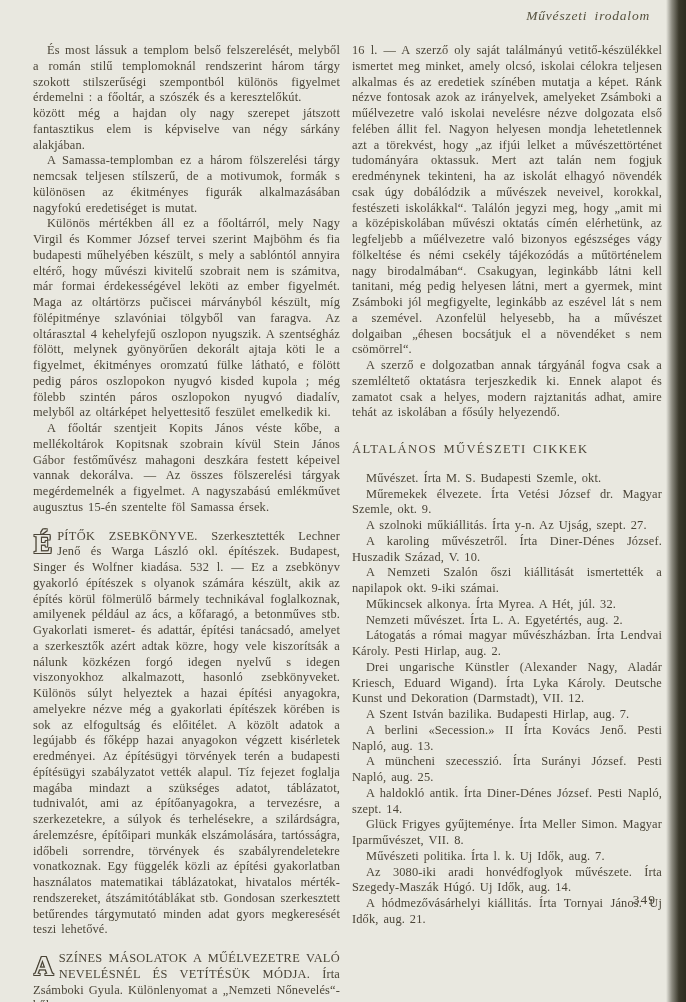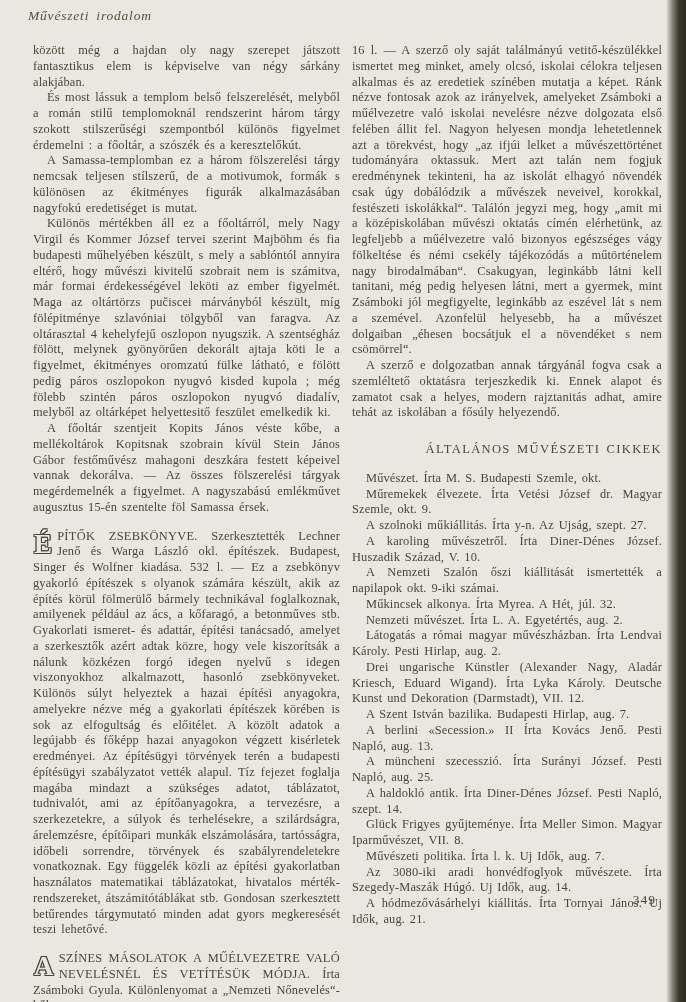--- a/index.html
+++ b/index.html
@@ -15,27 +15,26 @@
     overflow: hidden;
     color: #4b4537;
   }
   .edge-band {
     position: absolute; top: 0; right: 0;
     width: 20px; height: 100%;
     background: linear-gradient(to right, rgba(58,56,43,0) 0%, rgba(58,56,43,0.55) 30%, #39372a 65%, #2e2c21 100%);
   }
   .running-head {
     position: absolute; top: 8px; left: 0; width: 650px;
-    text-align: left;
+    text-align: right;
     font-style: italic;
     font-size: 13.5px;
     letter-spacing: 0.8px;
     word-spacing: 3px;
     color: #56523f;
-    margin-left: 28px;
   }
   .col {
     position: absolute; top: 43px;
     font-size: 12.4px;
     line-height: 15.75px;
     text-align: justify;
     letter-spacing: 0.15px;
     word-spacing: 1.6px;
   }
   .col-left  { left: 33px;  width: 307px; }
@@ -51,21 +50,21 @@
     font-weight: bold;
     color: #e9e8e0;
     text-shadow:
       -1px -1px 0 #4b4537, 1px -1px 0 #4b4537,
       -1px  1px 0 #4b4537, 1px  1px 0 #4b4537,
       -1px  0   0 #4b4537, 1px  0   0 #4b4537,
        0   -1px 0 #4b4537, 0    1px 0 #4b4537;
   }
   .lead-caps { letter-spacing: 0.3px; }
   .section-heading {
-    text-align: right;
+    text-align: left;
     font-size: 12.6px;
     letter-spacing: 1.3px;
     word-spacing: 2px;
     margin: 21px 0 13px 0;
     font-weight: normal;
   }
   .article { margin: 0; text-indent: 14px; }
   .page-number {
     position: absolute;
     top: 892px; right: 30px;
@@ -77,22 +76,22 @@
 </head>
 <body>
 
 <div class="page">
 
   <div class="running-head">Művészeti irodalom</div>
 
   <div class="edge-band"></div>
 
   <div class="col col-left">
+    <p class="para indent"><span>És most lássuk a templom belső felszerelését, melyből a román stilű templomoknál rendszerint három tárgy szokott stilszerűségi szempontból különös figyelmet érdemelni : a főoltár, a szószék és a keresztelőkút.</span></p>
     <p class="para"><span>között még a hajdan oly nagy szerepet játszott fantasztikus elem is képviselve van négy sárkány alakjában.</span></p>
-    <p class="para indent"><span>És most lássuk a templom belső felszerelését, melyből a román stilű templomoknál rendszerint három tárgy szokott stilszerűségi szempontból különös figyelmet érdemelni : a főoltár, a szószék és a keresztelőkút.</span></p>
     <p class="para indent"><span>A Samassa-templomban ez a három fölszerelési tárgy nemcsak teljesen stílszerű, de a motivumok, formák s különösen az ékitményes figurák alkalmazásában nagyfokú eredetiséget is mutat.</span></p>
     <p class="para indent"><span>Különös mértékben áll ez a főoltárról, mely Nagy Virgil és Kommer József tervei szerint Majböhm és fia budapesti műhelyében készült, s mely a sablóntól annyira eltérő, hogy művészi kivitelű szobrait nem is számitva, már formai érdekességével leköti az ember figyelmét. Maga az oltártörzs pučiscei márványból készült, míg fölépitménye szlavóniai tölgyből van faragva. Az oltárasztal 4 kehelyfejű oszlopon nyugszik. A szentségház fölött, melynek gyönyörűen dekorált ajtaja köti le a figyelmet, ékitményes oromzatú fülke látható, e fölött pedig páros oszlopokon nyugvó kisded kupola ; még fölebb szintén páros oszlopokon nyugvó diadalív, melyből az oltárképet helyettesitő feszület emelkedik ki.</span></p>
     <p class="para indent"><span>A főoltár szentjeit Kopits János véste kőbe, a mellékoltárok Kopitsnak szobrain kívül Stein János Gábor festőművész mahagoni deszkára festett képeivel vannak dekorálva. — Az összes fölszerelési tárgyak megérdemelnék a figyelmet. A nagyszabású emlékművet augusztus 15-én szentelte föl Samassa érsek.</span></p>
     <p class="para dc">
       <span class="dropcap">É</span><span class="lead-caps">PÍTŐK ZSEBKÖNYVE.</span>
       <span>Szerkesztették Lechner Jenő és Warga László okl. építészek. Budapest, Singer és Wolfner kiadása. 532 l. — Ez a zsebkönyv gyakorló építészek s olyanok számára készült, akik az építés körül fölmerülő bármely technikával foglalkoznak, amilyenek például az ács, a kőfaragó, a betonműves stb. Gyakorlati ismeret- és adattár, építési tanácsadó, amelyet a szerkesztők azért adtak közre, hogy vele kiszorítsák a nálunk közkézen forgó idegen nyelvű s idegen viszonyokhoz alkalmazott, hasonló zsebkönyveket. Különös súlyt helyeztek a hazai építési anyagokra, amelyekre nézve még a gyakorlati építészek körében is sok az elfogultság és előitélet. A közölt adatok a legújabb és főképp hazai anyagokon végzett kisérletek eredményei. Az építésügyi törvények terén a budapesti építésügyi szabályzatot vették alapul. Tíz fejezet foglalja magába mindazt a szükséges adatot, táblázatot, tudnivalót, ami az építőanyagokra, a tervezésre, a szerkezetekre, a súlyok és terhelésekre, a szilárdságra, árelemzésre, építőipari munkák elszámolására, tartósságra, időbeli sorrendre, törvények és szabályrendeletekre vonatkoznak. Egy függelék közli az építési gyakorlatban használatos matematikai táblázatokat, hivatalos mérték-rendszereket, átszámitótáblákat stb. Gondosan szerkesztett betűrendes tárgymutató minden adat gyors megkeresését teszi lehetővé.</span>
     </p>
     <p class="para dc">
       <span class="dropcap">A</span><span class="lead-caps">SZÍNES MÁSOLATOK A MŰÉLVEZETRE VALÓ NEVELÉSNÉL ÉS VETÍTÉSÜK MÓDJA.</span>
       <span>Írta Zsámboki Gyula. Különlenyomat a „Nemzeti Nőnevelés“-ből.</span>

